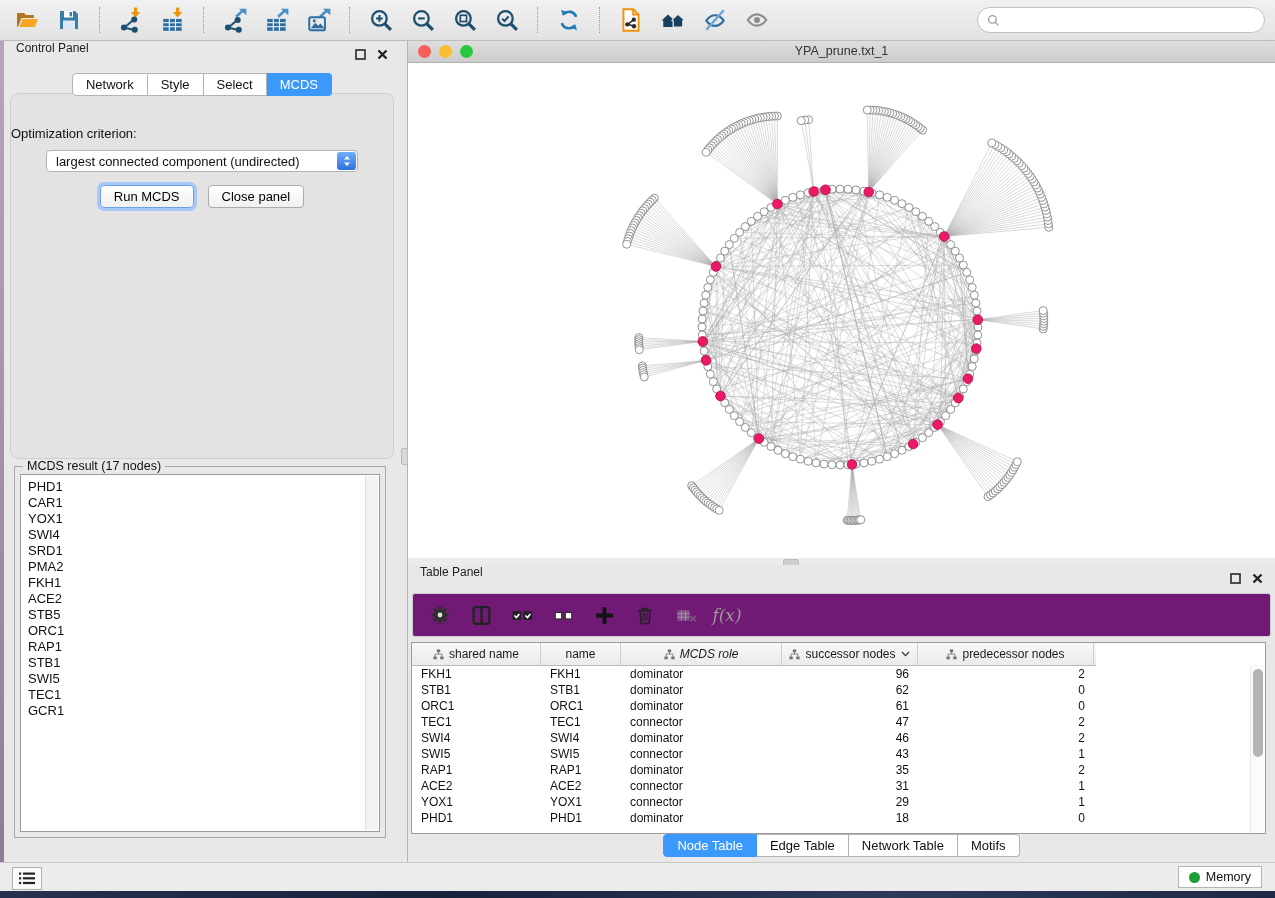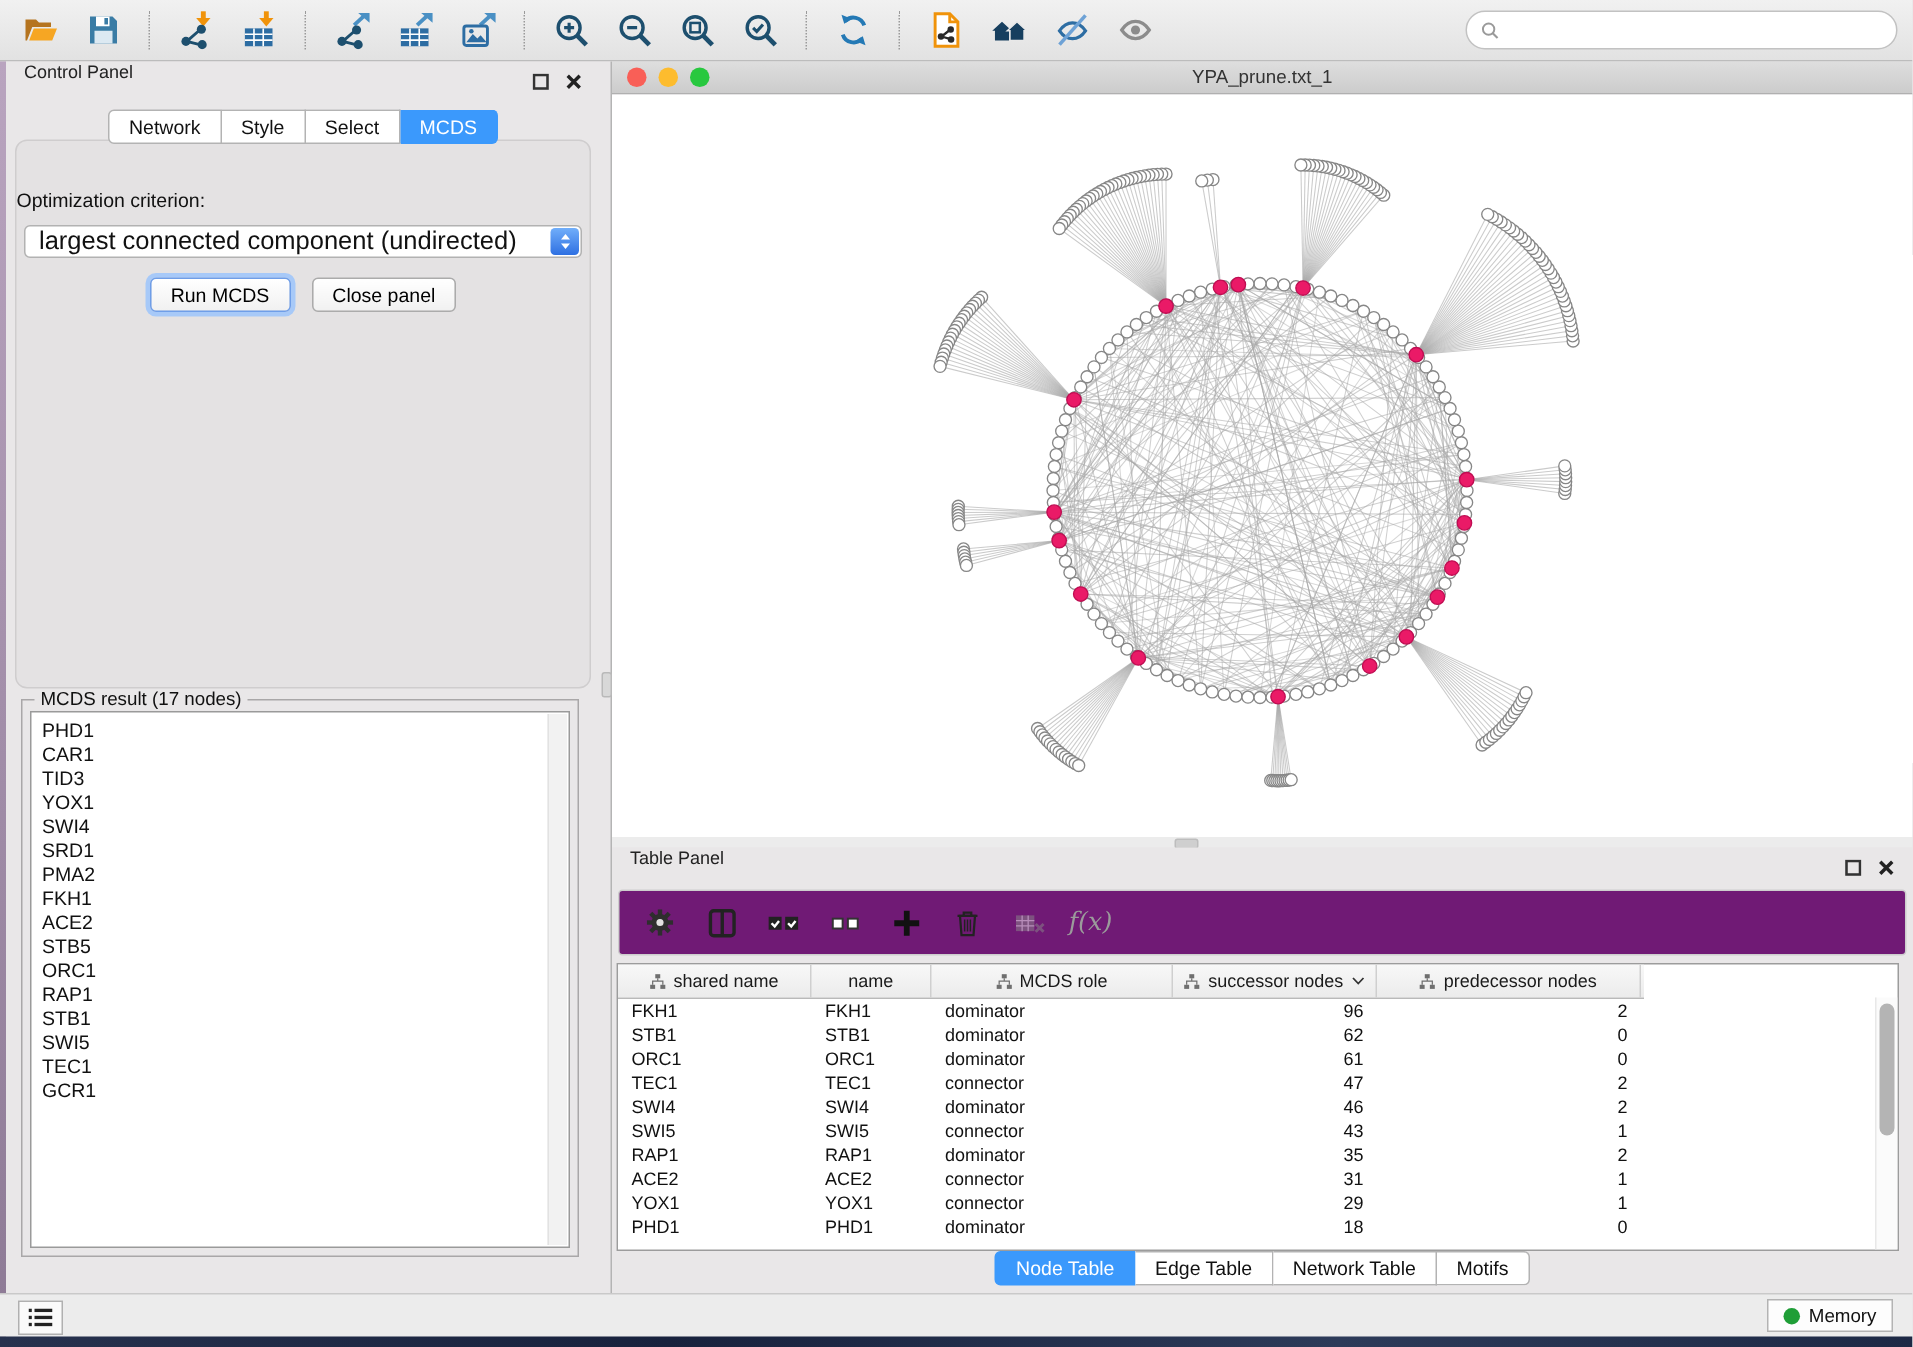--- a/index.html
+++ b/index.html
@@ -35,22 +35,22 @@
   .panel-header{height:26px;display:flex;padding:0 12px;font-size:12px;color:#222}
   .win-btns{margin-left:auto;display:flex;gap:11px;align-items:center}
   .cp-tabs{display:flex;justify-content:center;position:relative;z-index:2;margin-top:6px}
   .tab{background:#fff;border:1px solid #b3b3b3;border-left-width:0;padding:3px 13px;font-size:13px;color:#111}
   .tab:first-child{border-left-width:1px;border-radius:4px 0 0 4px}
   .tab:last-child{border-radius:0 4px 4px 0}
   .tab.active{background:#3b99fc;border-color:#3b99fc;color:#fff}
   .cp-body{position:absolute;left:6px;right:6px;top:52px;height:364px;background:#e4e2e3;
     border:1px solid #cfcdce;border-radius:8px;z-index:1}
   .opt-label{text-align:left;margin-top:32px;font-size:13px}
-  .criterion{margin:9px auto 0;width:372px;height:22px;background:#fff;border:1px solid #b2b2b2;
-    border-radius:4px;display:flex;align-items:center;font-size:17px;padding-left:9px;
+  .criterion{margin:9px auto 0;width:312px;height:22px;background:#fff;border:1px solid #b2b2b2;
+    border-radius:4px;display:flex;align-items:center;font-size:13px;padding-left:9px;
     box-sizing:border-box;position:relative}
   .stepper{position:absolute;right:1px;top:1px;width:19px;height:18px;border-radius:3px;
     background:linear-gradient(#71aefa,#2e70e2);display:flex;align-items:center;justify-content:center}
   .btn-row{display:flex;justify-content:center;gap:14px;margin-top:13px}
   .btn{background:linear-gradient(#ffffff,#f1f1f1);border:1px solid #ababab;border-radius:4px;
     padding:3px 13px;font-size:13px;font-family:inherit}
   .btn.focused{box-shadow:0 0 0 3px #a7c9f8;border-color:#6f9ee8}
   .result-group{position:absolute;left:10px;right:14px;top:425px;bottom:24px;border:1px solid #a9a7a8}
   .result-title{position:absolute;top:-8px;left:8px;background:#e9e7e8;padding:0 4px;font-size:12.5px}
   .result-list{position:absolute;left:5px;right:5px;top:7px;bottom:5px;background:#fff;
@@ -280,21 +280,20 @@
       <button class="btn focused">Run MCDS</button>
       <button class="btn">Close panel</button>
     </div>
   </div>
   <div class="result-group">
     <span class="result-title">MCDS result (17 nodes)</span>
     <div class="result-list">
       <div class="mcds-scroll-track"></div>
     <div>PHD1</div>
         <div>CAR1</div>
-        <div>TID3</div>
         <div>YOX1</div>
         <div>SWI4</div>
         <div>SRD1</div>
         <div>PMA2</div>
         <div>FKH1</div>
         <div>ACE2</div>
         <div>STB5</div>
         <div>ORC1</div>
         <div>RAP1</div>
         <div>STB1</div>
@@ -1248,21 +1247,21 @@
               <rect x="0.5" y="8.2" width="3.6" height="3"></rect>
               <rect x="7.9" y="8.2" width="3.6" height="3"></rect>
             </g>
             <path d="M6 3.5v2M2.3 8.2V5.5h7.4v2.7" stroke="#6f6f6f" stroke-width="0.9" fill="none"></path>
           </svg>
           <span>shared name</span>
         </div>
         <div class="th" style="width: 80px;">
           <span>name</span>
         </div>
-        <div class="th" style="width: 161px;">
+        <div class="th" style="width: 161px; font-style: italic;">
           <svg width="11" height="11" viewBox="0 0 12 12">
             <g fill="#6f6f6f">
               <rect x="4.2" y="0.5" width="3.6" height="3"></rect>
               <rect x="0.5" y="8.2" width="3.6" height="3"></rect>
               <rect x="7.9" y="8.2" width="3.6" height="3"></rect>
             </g>
             <path d="M6 3.5v2M2.3 8.2V5.5h7.4v2.7" stroke="#6f6f6f" stroke-width="0.9" fill="none"></path>
           </svg>
           <span>MCDS role</span>
         </div>

